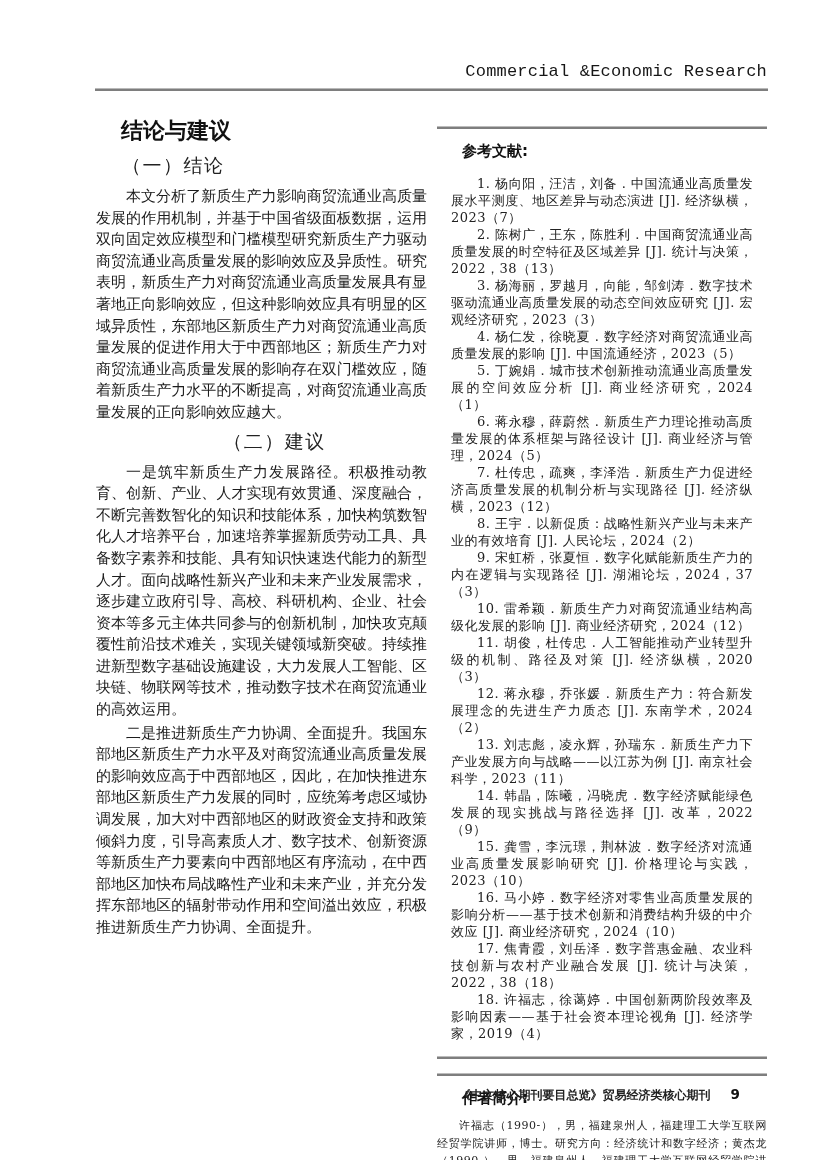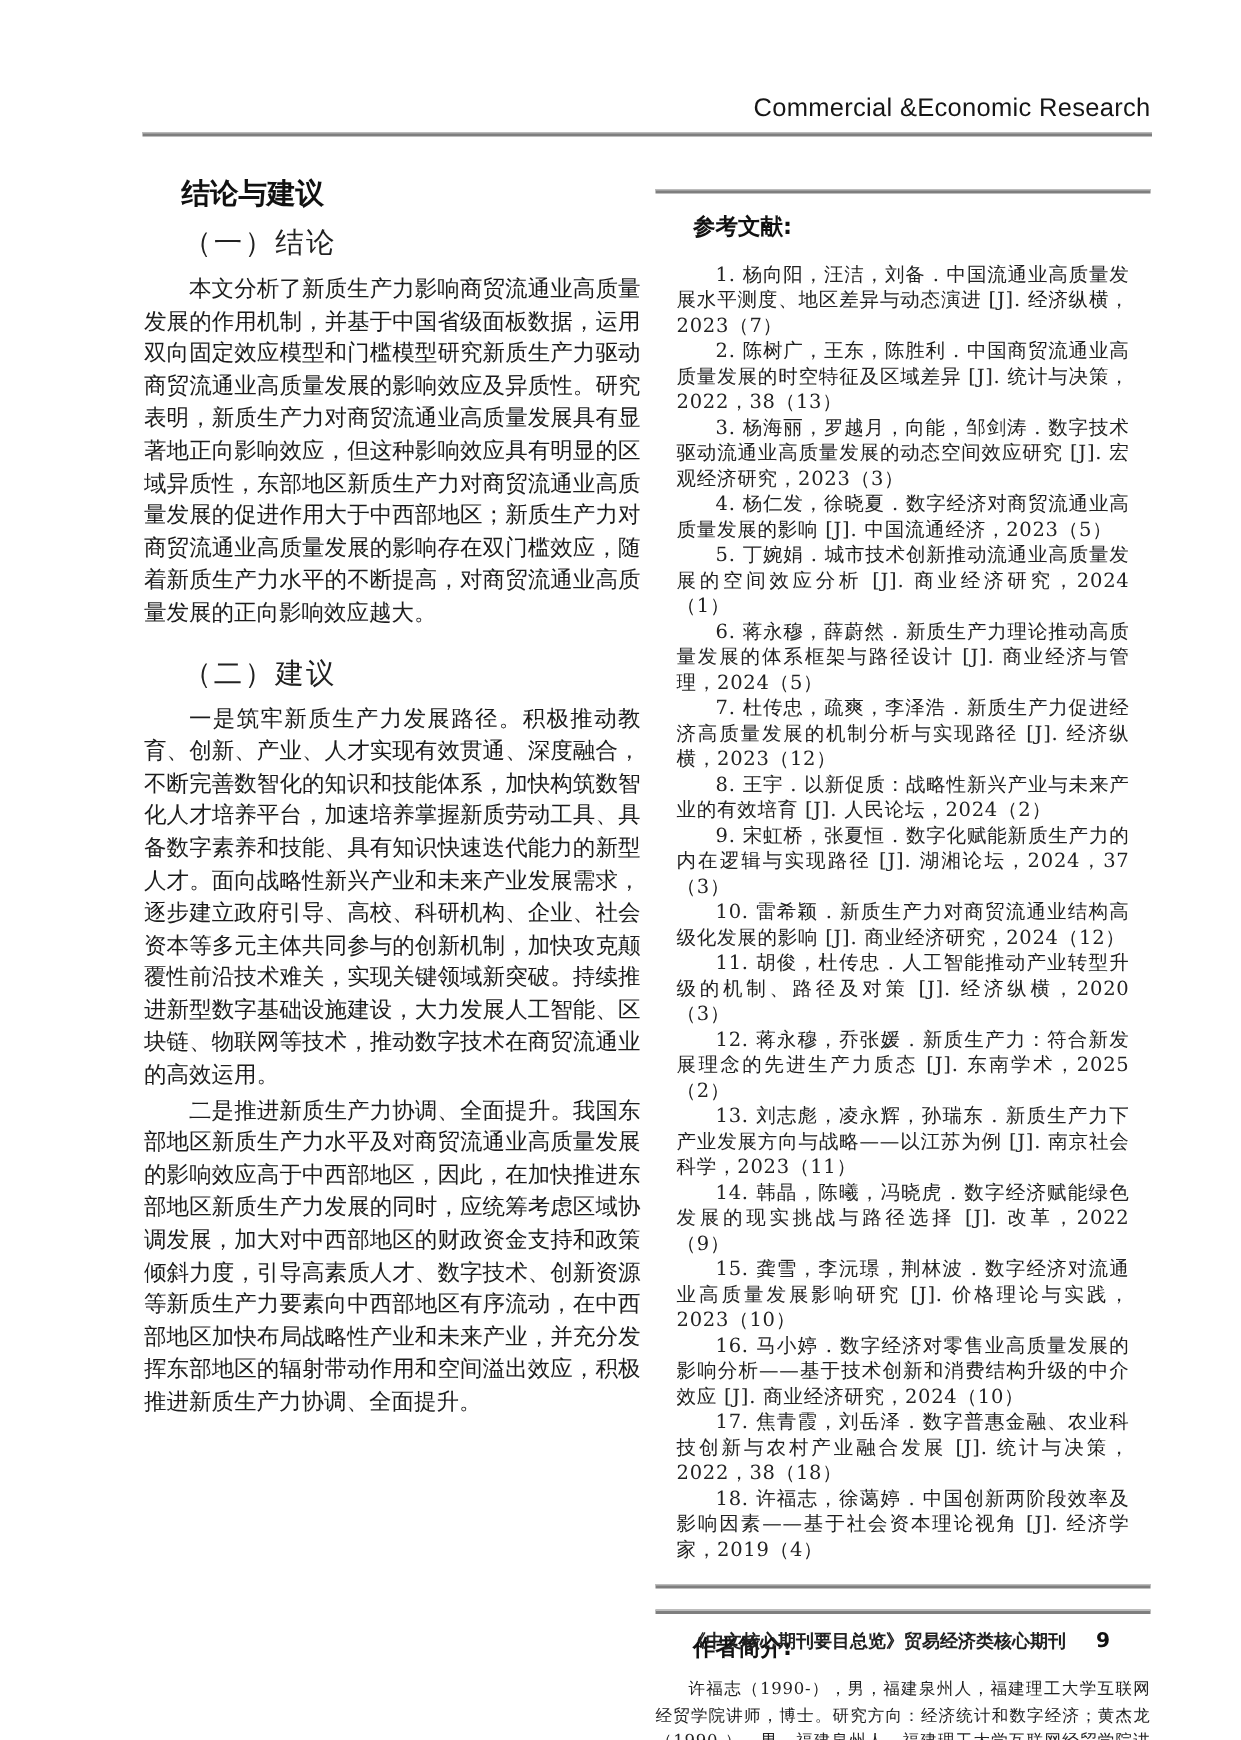--- a/index.html
+++ b/index.html
@@ -7,35 +7,35 @@
     width:827px; height:1160px;
     background:#ffffff;
     position:relative;
     font-family:"DejaVu Serif", serif;
     color:#1e1e1e;
     overflow:hidden;
   }
   
   .header-title {
     position:absolute; top:62px; right:60px;
-    font-family:Liberation Sans, sans-serif;
+    font-family:Liberation Mono, monospace;
     font-size:17px; color:#161616; letter-spacing:0.2px;
   }
   .header-rule {
     position:absolute; top:88px; left:95px; width:673px; height:2px;
     background:#7e7e7e; border-top:1px solid #b9b9b9;
   }
   
   .left-col  { position:absolute; left:96px;  top:116px; width:331px; }
   .right-col { position:absolute; left:437px; top:126px; width:330px; }
 
   
   .section-title {
     font-family:"DejaVu Sans", sans-serif;
-    font-weight:bold; font-size:19px; color:#111;
+    font-weight:bold; font-size:22px; color:#111;
     padding-left:25px; margin:0 0 7px 0;
   }
   .subsection {
     font-size:19px; color:#222;
     padding-left:26px; letter-spacing:1.5px;
     margin:2px 0 7px 0;
   }
   .body-para {
     font-size:15px; line-height:21.6px;
     text-align:justify; text-indent:2em;
@@ -78,41 +78,41 @@
 </head>
 <body>
 
 <div class="header-title">Commercial &amp;Economic Research</div>
 <div class="header-rule"></div>
 
 <div class="left-col">
   <h1 class="section-title">结论与建议</h1>
   <div class="subsection">（一）结论</div>
   <p class="body-para">本文分析了新质生产力影响商贸流通业高质量发展的作用机制，并基于中国省级面板数据，运用双向固定效应模型和门槛模型研究新质生产力驱动商贸流通业高质量发展的影响效应及异质性。研究表明，新质生产力对商贸流通业高质量发展具有显著地正向影响效应，但这种影响效应具有明显的区域异质性，东部地区新质生产力对商贸流通业高质量发展的促进作用大于中西部地区；新质生产力对商贸流通业高质量发展的影响存在双门槛效应，随着新质生产力水平的不断提高，对商贸流通业高质量发展的正向影响效应越大。</p>
-  <div class="subsection" style="margin-top:16px;">（二）建议</div>
+  <div class="subsection" style="margin-top:5px;text-align:center;">（二）建议</div>
   <p class="body-para">一是筑牢新质生产力发展路径。积极推动教育、创新、产业、人才实现有效贯通、深度融合，不断完善数智化的知识和技能体系，加快构筑数智化人才培养平台，加速培养掌握新质劳动工具、具备数字素养和技能、具有知识快速迭代能力的新型人才。面向战略性新兴产业和未来产业发展需求，逐步建立政府引导、高校、科研机构、企业、社会资本等多元主体共同参与的创新机制，加快攻克颠覆性前沿技术难关，实现关键领域新突破。持续推进新型数字基础设施建设，大力发展人工智能、区块链、物联网等技术，推动数字技术在商贸流通业的高效运用。</p>
   <p class="body-para">二是推进新质生产力协调、全面提升。我国东部地区新质生产力水平及对商贸流通业高质量发展的影响效应高于中西部地区，因此，在加快推进东部地区新质生产力发展的同时，应统筹考虑区域协调发展，加大对中西部地区的财政资金支持和政策倾斜力度，引导高素质人才、数字技术、创新资源等新质生产力要素向中西部地区有序流动，在中西部地区加快布局战略性产业和未来产业，并充分发挥东部地区的辐射带动作用和空间溢出效应，积极推进新质生产力协调、全面提升。</p>
 </div>
 
 <div class="right-col">
   <div class="col-rule"></div>
   <h2 class="block-heading">参考文献:</h2>
   <div class="ref-list">
       <p class="ref-item">1. 杨向阳，汪洁，刘备 . 中国流通业高质量发展水平测度、地区差异与动态演进 [J]. 经济纵横，2023（7）</p>
       <p class="ref-item">2. 陈树广，王东，陈胜利 . 中国商贸流通业高质量发展的时空特征及区域差异 [J]. 统计与决策，2022，38（13）</p>
       <p class="ref-item">3. 杨海丽，罗越月，向能，邹剑涛 . 数字技术驱动流通业高质量发展的动态空间效应研究 [J]. 宏观经济研究，2023（3）</p>
       <p class="ref-item">4. 杨仁发，徐晓夏 . 数字经济对商贸流通业高质量发展的影响 [J]. 中国流通经济，2023（5）</p>
       <p class="ref-item">5. 丁婉娟 . 城市技术创新推动流通业高质量发展的空间效应分析 [J]. 商业经济研究，2024（1）</p>
       <p class="ref-item">6. 蒋永穆，薛蔚然 . 新质生产力理论推动高质量发展的体系框架与路径设计 [J]. 商业经济与管理，2024（5）</p>
       <p class="ref-item">7. 杜传忠，疏爽，李泽浩 . 新质生产力促进经济高质量发展的机制分析与实现路径 [J]. 经济纵横，2023（12）</p>
       <p class="ref-item">8. 王宇 . 以新促质：战略性新兴产业与未来产业的有效培育 [J]. 人民论坛，2024（2）</p>
       <p class="ref-item">9. 宋虹桥，张夏恒 . 数字化赋能新质生产力的内在逻辑与实现路径 [J]. 湖湘论坛，2024，37（3）</p>
       <p class="ref-item">10. 雷希颖 . 新质生产力对商贸流通业结构高级化发展的影响 [J]. 商业经济研究，2024（12）</p>
       <p class="ref-item">11. 胡俊，杜传忠 . 人工智能推动产业转型升级的机制、路径及对策 [J]. 经济纵横，2020（3）</p>
-      <p class="ref-item">12. 蒋永穆，乔张媛 . 新质生产力：符合新发展理念的先进生产力质态 [J]. 东南学术，2025（2）</p>
+      <p class="ref-item">12. 蒋永穆，乔张媛 . 新质生产力：符合新发展理念的先进生产力质态 [J]. 东南学术，2024（2）</p>
       <p class="ref-item">13. 刘志彪，凌永辉，孙瑞东 . 新质生产力下产业发展方向与战略——以江苏为例 [J]. 南京社会科学，2023（11）</p>
       <p class="ref-item">14. 韩晶，陈曦，冯晓虎 . 数字经济赋能绿色发展的现实挑战与路径选择 [J]. 改革，2022（9）</p>
       <p class="ref-item">15. 龚雪，李沅璟，荆林波 . 数字经济对流通业高质量发展影响研究 [J]. 价格理论与实践，2023（10）</p>
       <p class="ref-item">16. 马小婷 . 数字经济对零售业高质量发展的影响分析——基于技术创新和消费结构升级的中介效应 [J]. 商业经济研究，2024（10）</p>
       <p class="ref-item">17. 焦青霞，刘岳泽 . 数字普惠金融、农业科技创新与农村产业融合发展 [J]. 统计与决策，2022，38（18）</p>
       <p class="ref-item">18. 许福志，徐蔼婷 . 中国创新两阶段效率及影响因素——基于社会资本理论视角 [J]. 经济学家，2019（4）</p>
     </div>
 
   <div class="col-rule rules-gap"></div>
   <div class="col-rule rules-gap2"></div>

